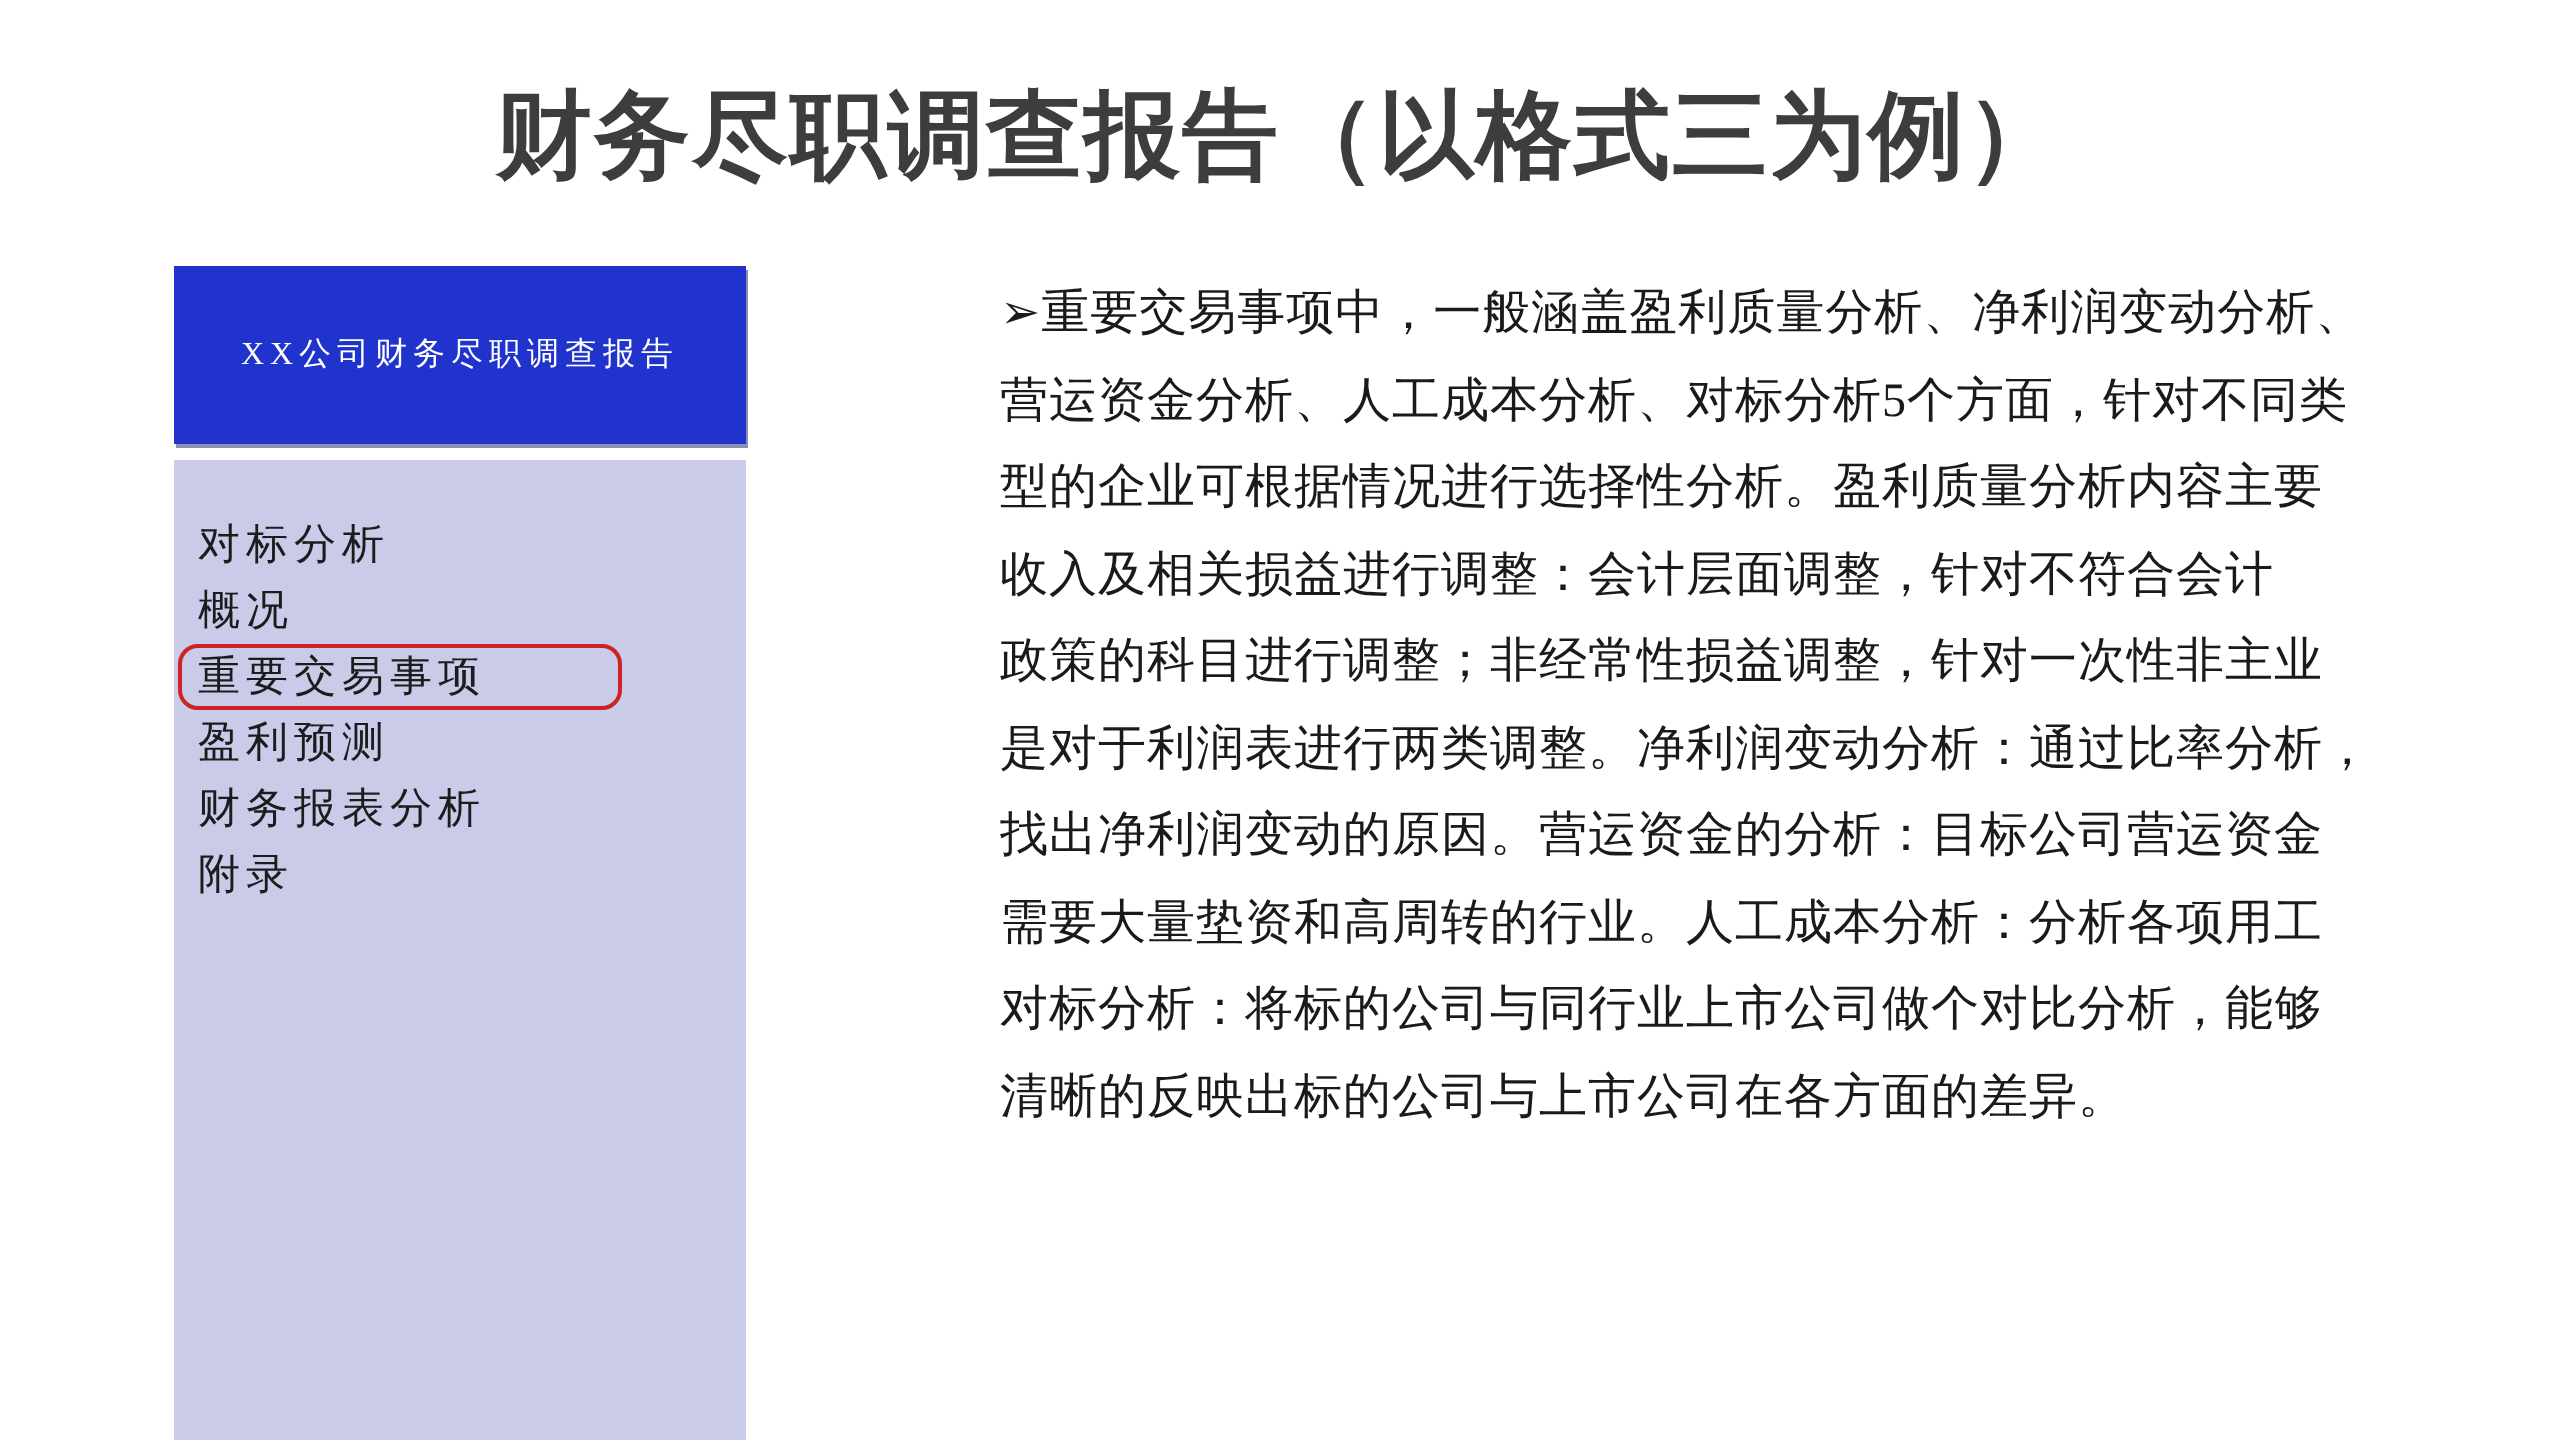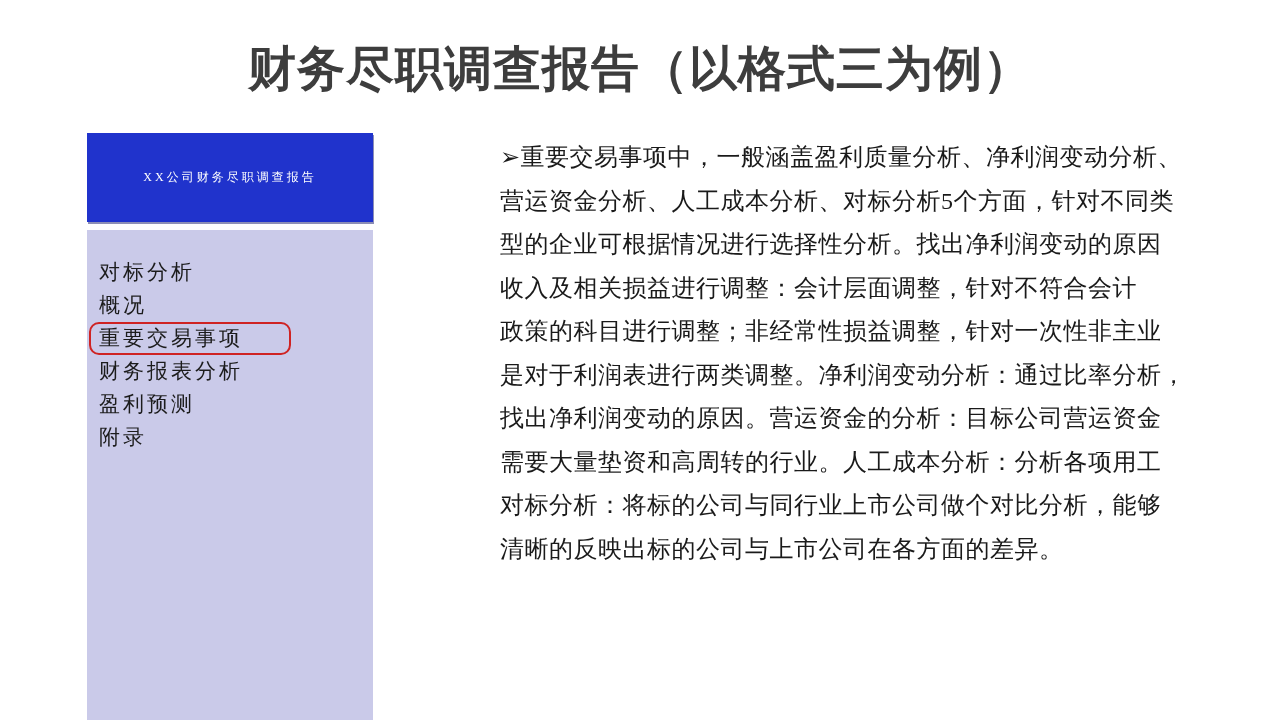--- a/index.html
+++ b/index.html
@@ -14,32 +14,32 @@
     text-align:center;
     font-family:"Liberation Sans","DejaVu Sans",sans-serif;
     font-weight:bold;font-size:48px;line-height:58px;
     color:#3d3d3d;letter-spacing:1px;
   }
 
   .sidebar{position:absolute;left:87px;top:133px;width:286px;}
   .sidebar-header{
     width:286px;height:89px;background:#2033cc;color:#ffffff;
     display:flex;align-items:center;justify-content:center;
-    font-size:12px;letter-spacing:3px;
+    font-size:16px;letter-spacing:3px;
     box-shadow:1px 2px 0 rgba(25,30,110,0.5);
     box-sizing:border-box;
   }
   .sidebar-body{
     margin-top:8px;width:286px;height:483px;background:#cacae9;
     padding-top:26px;box-sizing:content-box;
     color:#1c1c1c;font-size:21px;letter-spacing:3px;
   }
   .menu-item{line-height:33px;padding-left:12px;white-space:nowrap;}
   .menu-item.highlighted{
-    box-sizing:border-box;width:202px;margin-left:2px;
+    box-sizing:border-box;width:222px;margin-left:2px;
     border:2px solid #cf2323;border-radius:10px;
     line-height:29px;padding-left:8px;
   }
 
   .content{
     position:absolute;left:500px;top:136px;width:700px;
     color:#1a1a1a;font-size:24px;letter-spacing:0.5px;
   }
   .text-line{line-height:43.5px;white-space:nowrap;}
 </style>
@@ -51,30 +51,30 @@
   <div class="slide-title">财务尽职调查报告（以格式三为例）</div>
 
   <div class="sidebar">
     <div class="sidebar-header">
       <span>XX公司财务尽职调查报告</span>
     </div>
     <div class="sidebar-body">
       <div class="menu-item">对标分析</div>
       <div class="menu-item">概况</div>
       <div class="menu-item highlighted">重要交易事项</div>
+      <div class="menu-item">盈利预测</div>
       <div class="menu-item">财务报表分析</div>
-      <div class="menu-item">盈利预测</div>
       <div class="menu-item">附录</div>
     </div>
   </div>
 
   <div class="content">
     <div class="text-line">➢重要交易事项中，一般涵盖盈利质量分析、净利润变动分析、</div>
     <div class="text-line">营运资金分析、人工成本分析、对标分析5个方面，针对不同类</div>
-    <div class="text-line">型的企业可根据情况进行选择性分析。找出净利润变动的原因</div>
+    <div class="text-line">型的企业可根据情况进行选择性分析。盈利质量分析内容主要</div>
     <div class="text-line">收入及相关损益进行调整：会计层面调整，针对不符合会计</div>
     <div class="text-line">政策的科目进行调整；非经常性损益调整，针对一次性非主业</div>
     <div class="text-line">是对于利润表进行两类调整。净利润变动分析：通过比率分析，</div>
     <div class="text-line">找出净利润变动的原因。营运资金的分析：目标公司营运资金</div>
     <div class="text-line">需要大量垫资和高周转的行业。人工成本分析：分析各项用工</div>
     <div class="text-line">对标分析：将标的公司与同行业上市公司做个对比分析，能够</div>
     <div class="text-line">清晰的反映出标的公司与上市公司在各方面的差异。</div>
   </div>
 
 </div>

